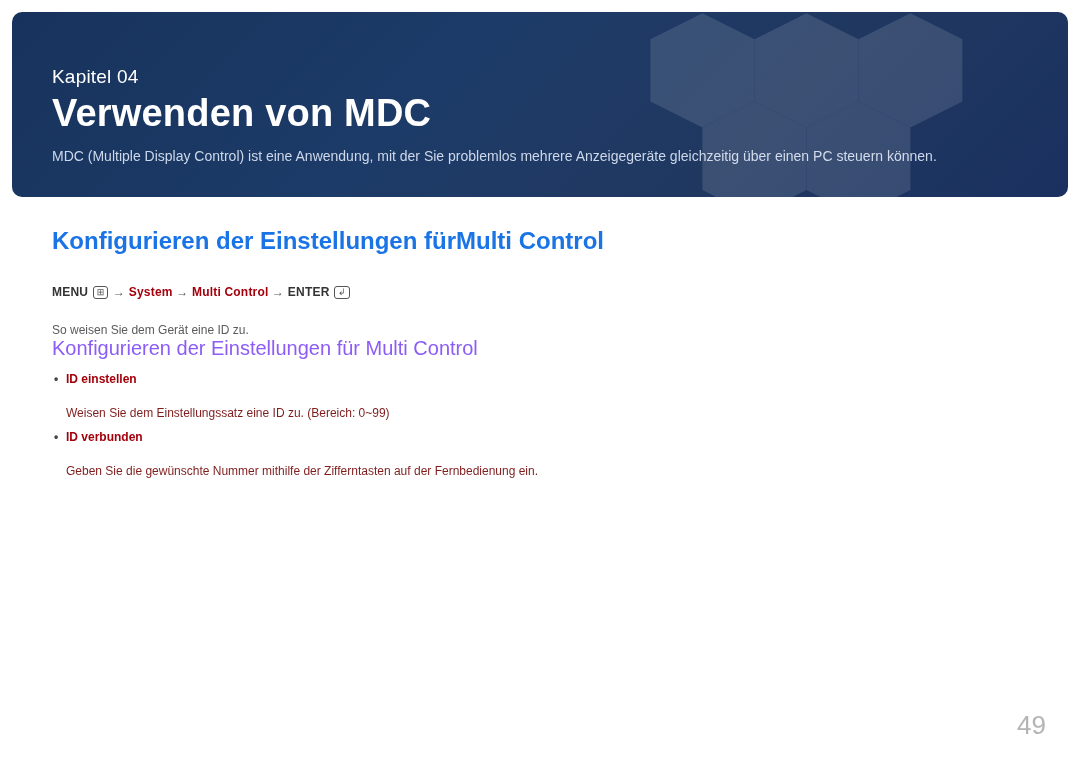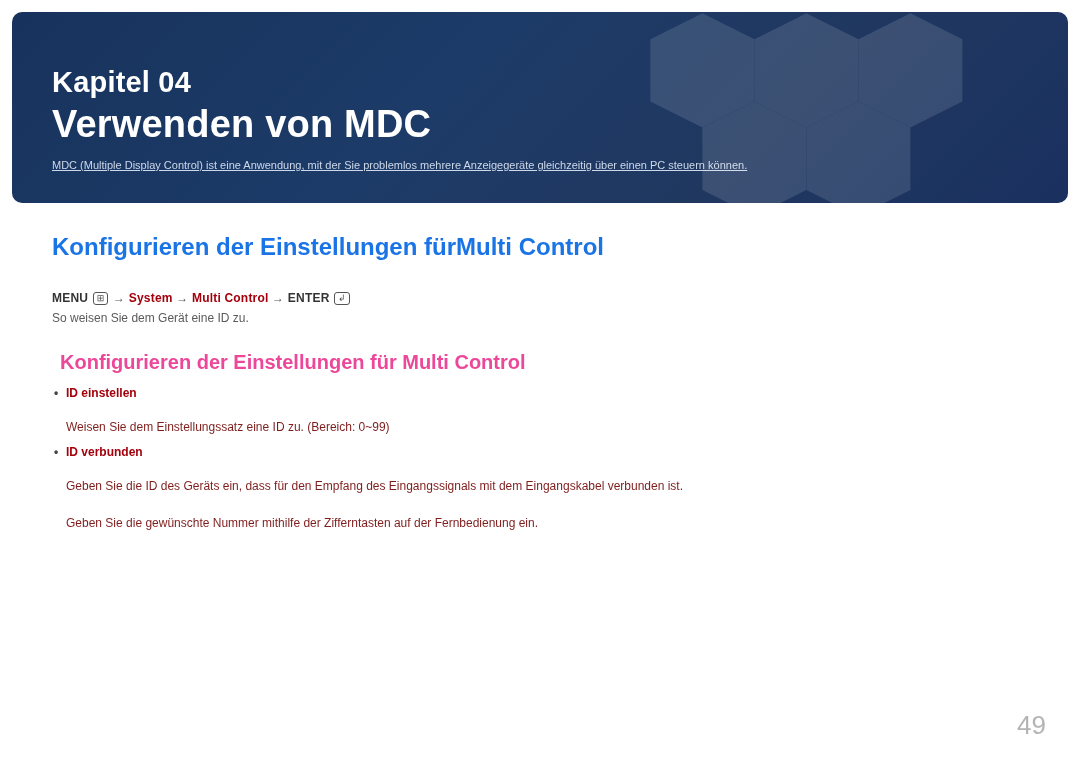--- a/index.html
+++ b/index.html
@@ -31,76 +31,74 @@
   .hero-cubes {
     position: absolute;
     right: -40px;
     top: -20px;
     width: 520px;
     height: 240px;
     opacity: 0.12;
     pointer-events: none;
   }
   .chapter-label {
-    font-size: 29px;
-    font-weight: 700;
+    font-size: 19px;
+    font-weight: 400;
     letter-spacing: 0.2px;
     margin-bottom: 4px;
   }
   .chapter-title {
     font-size: 38px;
     font-weight: 600;
     letter-spacing: 0.2px;
     margin-bottom: 12px;
   }
   .chapter-desc {
-    font-size: 11px;
+    font-size: 14px;
     color: #cdd8ea;
     line-height: 1.4;
-    text-decoration: underline;
   }
   .content {
     padding: 30px 40px 0 40px;
     box-sizing: border-box;
   }
   .section-heading {
     color: #1a74e6;
     font-size: 24px;
     font-weight: 600;
     margin: 0 0 30px 0;
   }
   .nav-line {
     font-size: 12px;
     color: #555555;
-    margin-bottom: 6px;
+    margin-bottom: 24px;
     letter-spacing: 0.2px;
   }
   .nav-line .bold { font-weight: 700; color: #333333; }
   .nav-line .red  { color: #a3000c; font-weight: 600; }
   .nav-line .icon-box {
     display: inline-block;
     border: 1px solid #555;
     border-radius: 3px;
     font-size: 9px;
     line-height: 1;
     padding: 1px 3px;
     vertical-align: 1px;
     margin: 0 1px;
     text-align: center;
   }
   .intro-line {
     font-size: 12px;
     color: #5a5a5a;
-    margin-bottom: 26px;
   }
   .subheading {
     font-size: 20px;
-    font-weight: 700;
-    color: #ec4899;
-    margin: 0 0 12px 8px;
+    font-weight: 400;
+    color: #8b5cf6;
+    margin: 0 0 12px 0;
   }
   .item-list {
     padding-left: 14px;
   }
   .item-label {
     color: #a3000c;
     font-weight: 700;
     font-size: 12px;
     position: relative;
     margin-top: 8px;
@@ -183,21 +181,20 @@
           <span>ID einstellen</span>
         </div>
         <div class="item-text">Weisen Sie dem Einstellungssatz eine ID zu. (Bereich: 0~99)</div>
       </div>
 
       <div>
         <div class="item-label">
           <span class="bullet">•</span>
           <span>ID verbunden</span>
         </div>
-        <div class="item-text">Geben Sie die ID des Geräts ein, dass für den Empfang des Eingangssignals mit dem Eingangskabel verbunden ist.</div>
         <div class="item-text">Geben Sie die gewünschte Nummer mithilfe der Zifferntasten auf der Fernbedienung ein.</div>
       </div>
 
     </div>
   </div>
 
   <div class="page-number">49</div>
 </div>
 
 </body></html>

